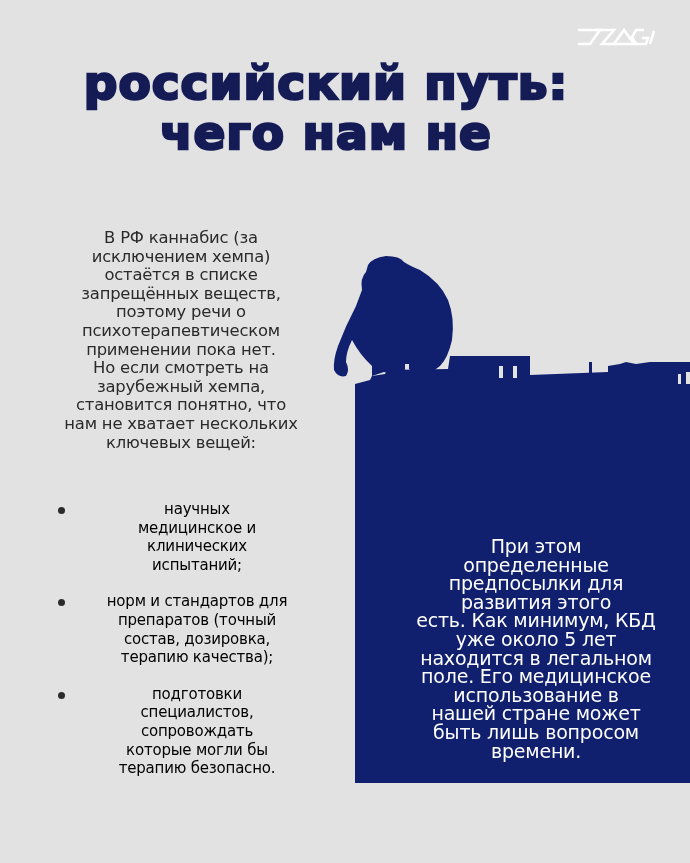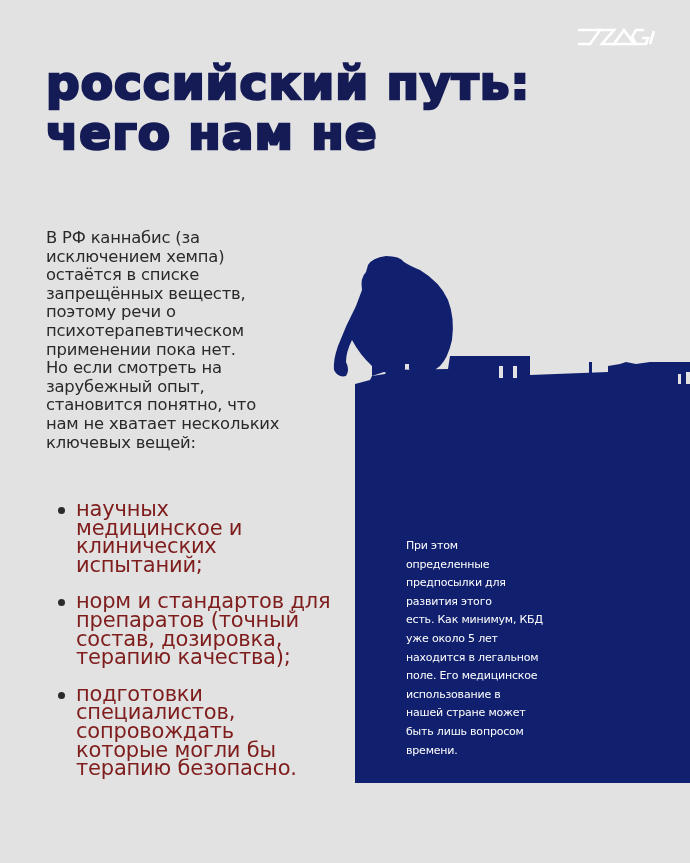--- a/index.html
+++ b/index.html
@@ -2,21 +2,21 @@
 <html><head>
   <meta charset="utf-8">
   <style>
     * { margin: 0; padding: 0; box-sizing: border-box; }
     html, body { width: 690px; height: 863px; overflow: hidden; }
     body {
       background: #e2e2e2;
       position: relative;
       font-family: "DejaVu Sans", sans-serif;
     }
-    .page { position: absolute; inset: 0; width: 690px; height: 783px; background: #e2e2e2; overflow: hidden; }
+    .page { position: absolute; inset: 0; width: 690px; height: 783px; background: #e2e2e2; overflow: hidden; text-align: center; }
 
     .logo {
       position: absolute; left: 574px; top: 22px; width: 88px; height: 30px;
     }
     .logo svg { width: 100%; height: 100%; display: block; }
 
     .title {
       position: absolute; left: 46px; top: 58px; width: 560px;
       color: #141b55;
       font-family: "DejaVu Sans", sans-serif;
@@ -35,41 +35,41 @@
       font-family: "DejaVu Sans", sans-serif;
       font-size: 16.4px;
       line-height: 18.6px;
       letter-spacing: -0.2px;
     }
     .intro span { display: block; white-space: nowrap; }
 
     .bullets {
       position: absolute; left: 58px; top: 500px; width: 260px;
       list-style: none;
-      color: #7f1d1d;
+      color: #000000;
       font-family: "DejaVu Sans", sans-serif;
-      font-size: 21px;
+      font-size: 15px;
       line-height: 18.6px;
       letter-spacing: -0.2px;
     }
     .bullets li { position: relative; padding-left: 18px; margin-bottom: 18px; }
     .bullets li .dot {
       position: absolute; left: 0; top: 7px; width: 7px; height: 7px; border-radius: 50%;
       background: #2a2a2a;
     }
     .bullets li span.line { display: block; white-space: nowrap; }
 
     .silhouette { position: absolute; left: 0; top: 0; width: 690px; height: 863px; }
     .silhouette svg { width: 690px; height: 863px; display: block; }
 
     .side-text {
       position: absolute; left: 406px; top: 537px; width: 260px;
       color: #ffffff;
       font-family: "DejaVu Sans", sans-serif;
-      font-size: 11px;
+      font-size: 19px;
       line-height: 18.6px;
       letter-spacing: -0.2px;
     }
     .side-text span { display: block; white-space: nowrap; }
 
     .author {
       position: absolute; left: 406px; top: 810px;
       color: #ffffff;
       font-family: Liberation Sans, sans-serif;
       font-size: 16px;
@@ -125,21 +125,21 @@
 
   <div class="intro">
     <span>В РФ каннабис (за</span>
     <span>исключением хемпа)</span>
     <span>остаётся в списке</span>
     <span>запрещённых веществ,</span>
     <span>поэтому речи о</span>
     <span>психотерапевтическом</span>
     <span>применении пока нет.</span>
     <span>Но если смотреть на</span>
-    <span>зарубежный опыт,</span>
+    <span>зарубежный хемпа,</span>
     <span>становится понятно, что</span>
     <span>нам не хватает нескольких</span>
     <span>ключевых вещей:</span>
   </div>
 
   <ul class="bullets">
     <li>
       <span class="dot"></span>
       <span class="line">научных</span>
       <span class="line">медицинское и</span>

